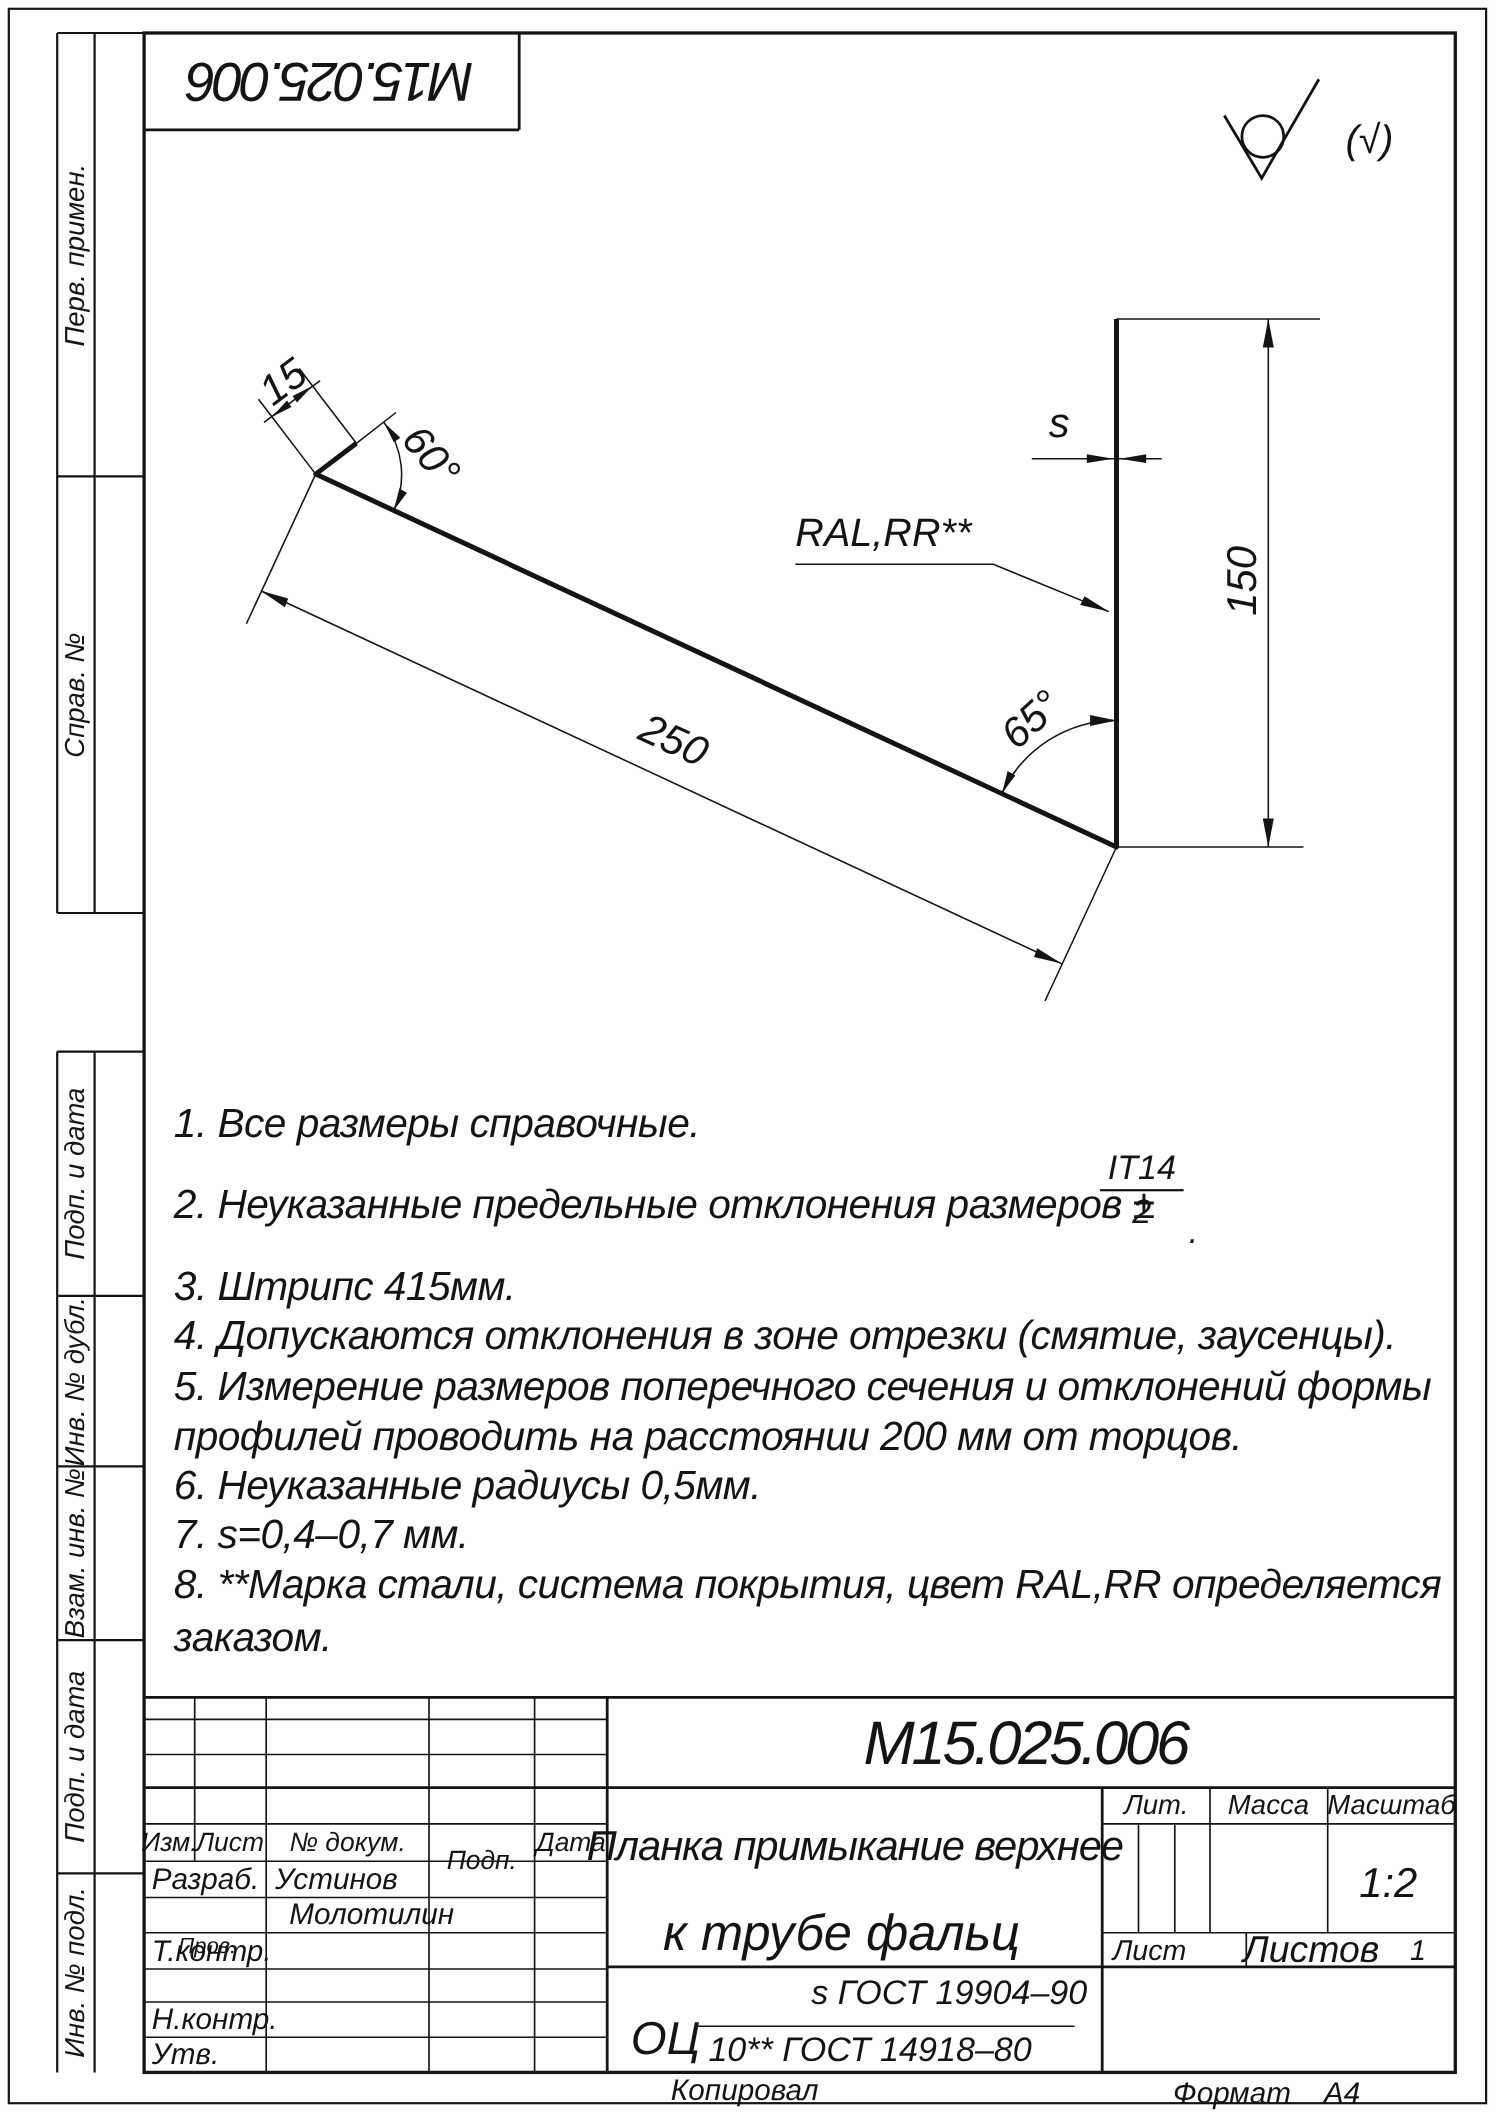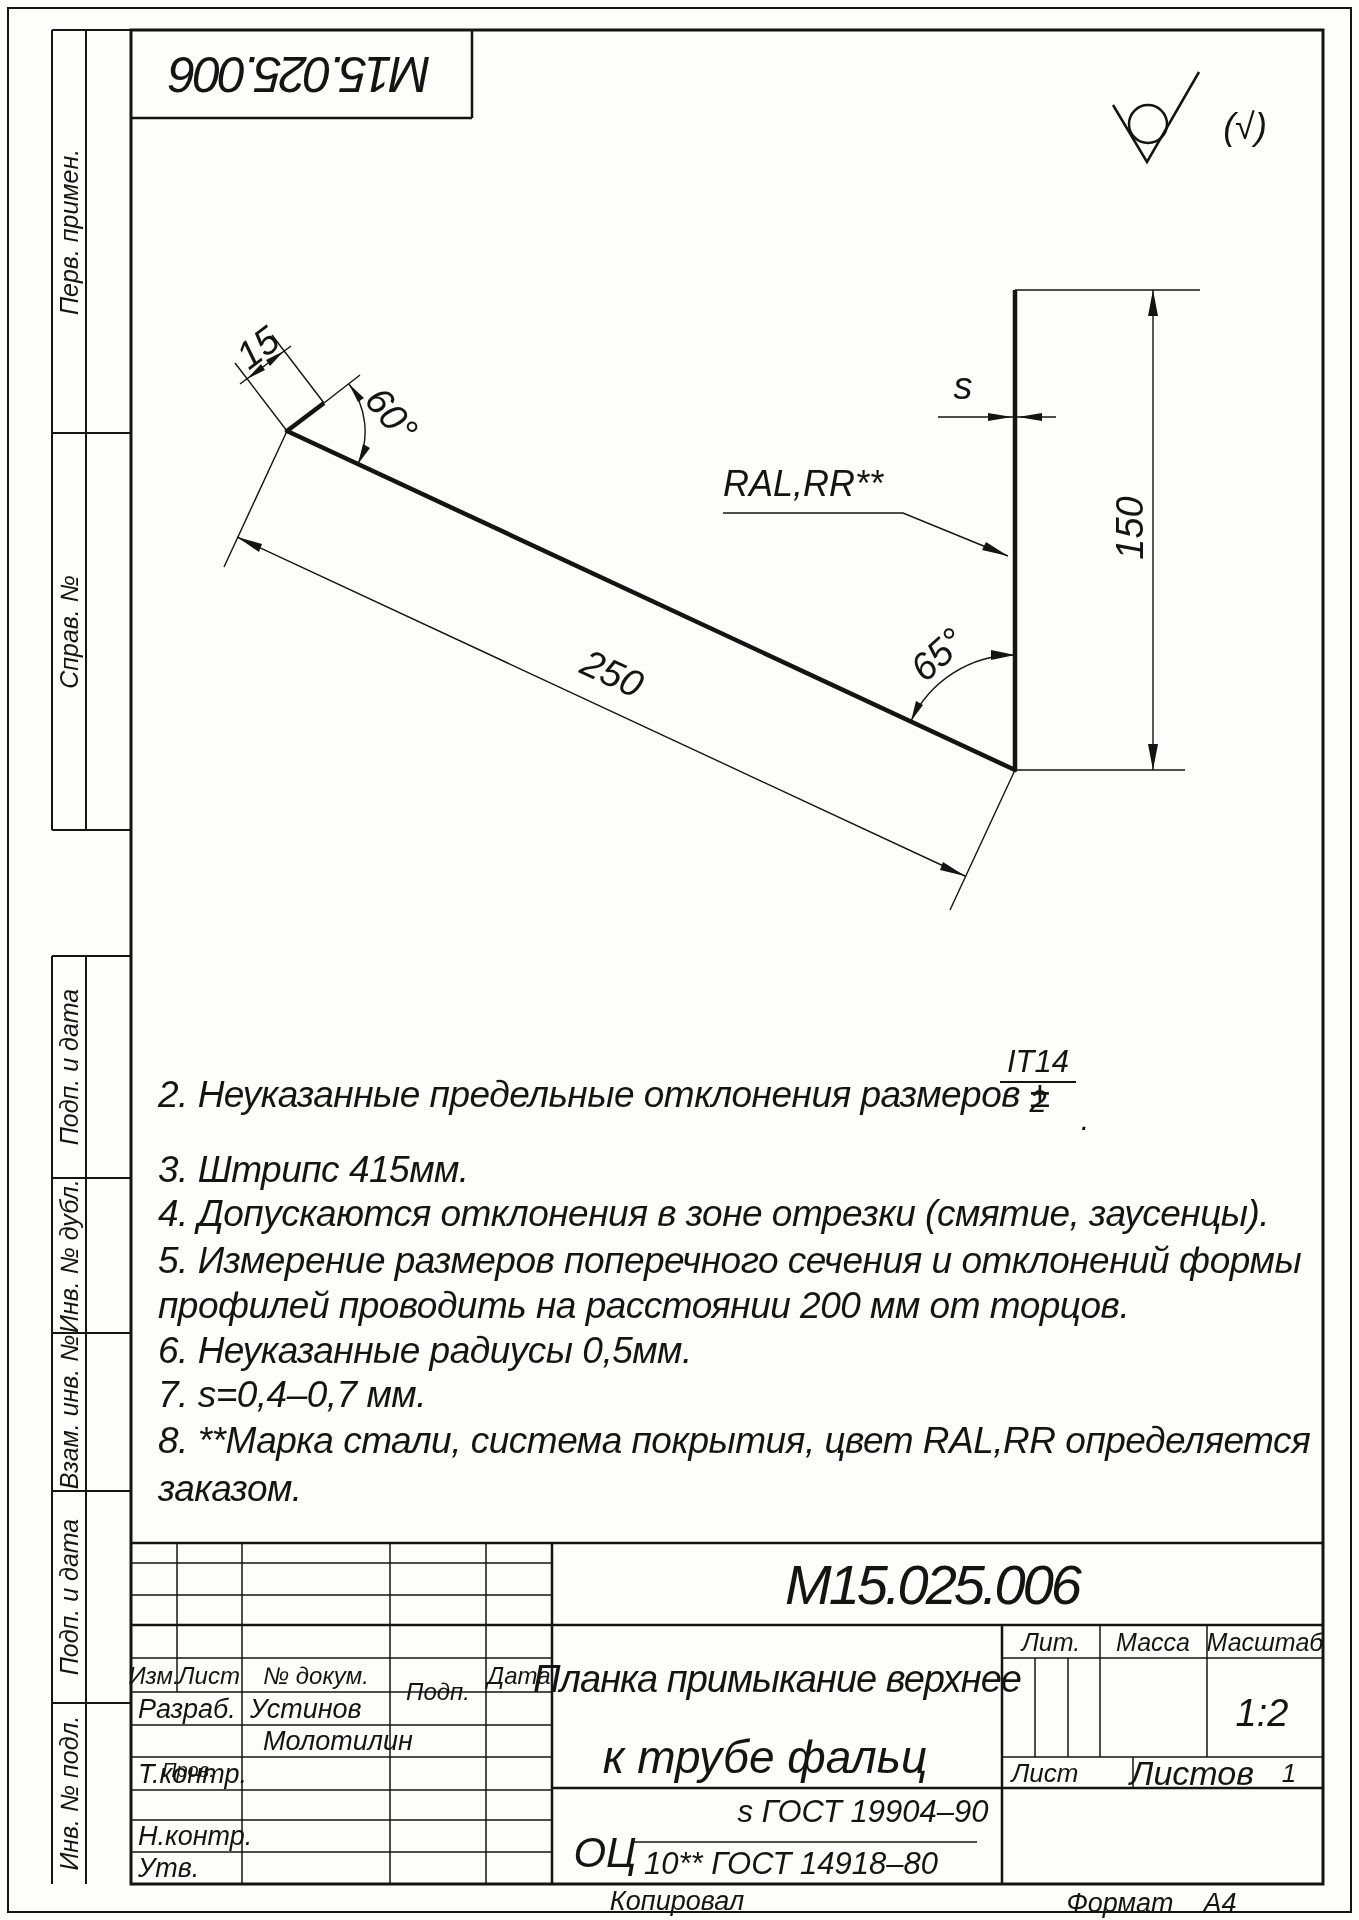--- a/index.html
+++ b/index.html
@@ -67,20 +67,21 @@
   <span class="t" style="left:1245px;top:127px;font-size:36px;">(√)</span>
 
   <span class="t dim" style="left:258px;top:348px;transform:translate(-50%,-50%) rotate(-37deg);">15</span>
   <span class="t dim" style="left:391px;top:415px;transform:translate(-50%,-50%) rotate(50deg);">60°</span>
   <span class="t dim" style="left:612px;top:674px;transform:translate(-50%,-50%) rotate(25deg);">250</span>
   <span class="t dim" style="left:938px;top:655px;transform:translate(-50%,-50%) rotate(-42deg);">65°</span>
   <span class="t dim" style="left:1130px;top:528px;transform:translate(-50%,-50%) rotate(-90deg);">150</span>
   <span class="t dim" style="left:963px;top:386px;">s</span>
   <span class="tl" style="left:723px;top:484px;font-size:36px;">RAL,RR**</span>
 
+  <span class="tl note" style="left:158px;top:1022px;">1.  Все размеры справочные.</span>
   <span class="tl note" style="left:158px;top:1095px;">2.  Неуказанные предельные отклонения размеров ±</span>
   <div class="frac">
     <div class="top">IT14</div>
     <div class="bot">2</div>
   </div>
   <span class="t" style="left:1085px;top:1120px;font-size:31px;">.</span>
   <span class="tl note" style="left:158px;top:1170px;">3.  Штрипс 415мм.</span>
   <span class="tl note" style="left:158px;top:1214px;">4.  Допускаются отклонения в зоне отрезки (смятие, заусенцы).</span>
   <span class="tl note" style="left:158px;top:1261px;">5.  Измерение  размеров  поперечного  сечения  и  отклонений  формы</span>
   <span class="tl note" style="left:158px;top:1306px;">профилей проводить на расстоянии 200 мм от торцов.</span>

